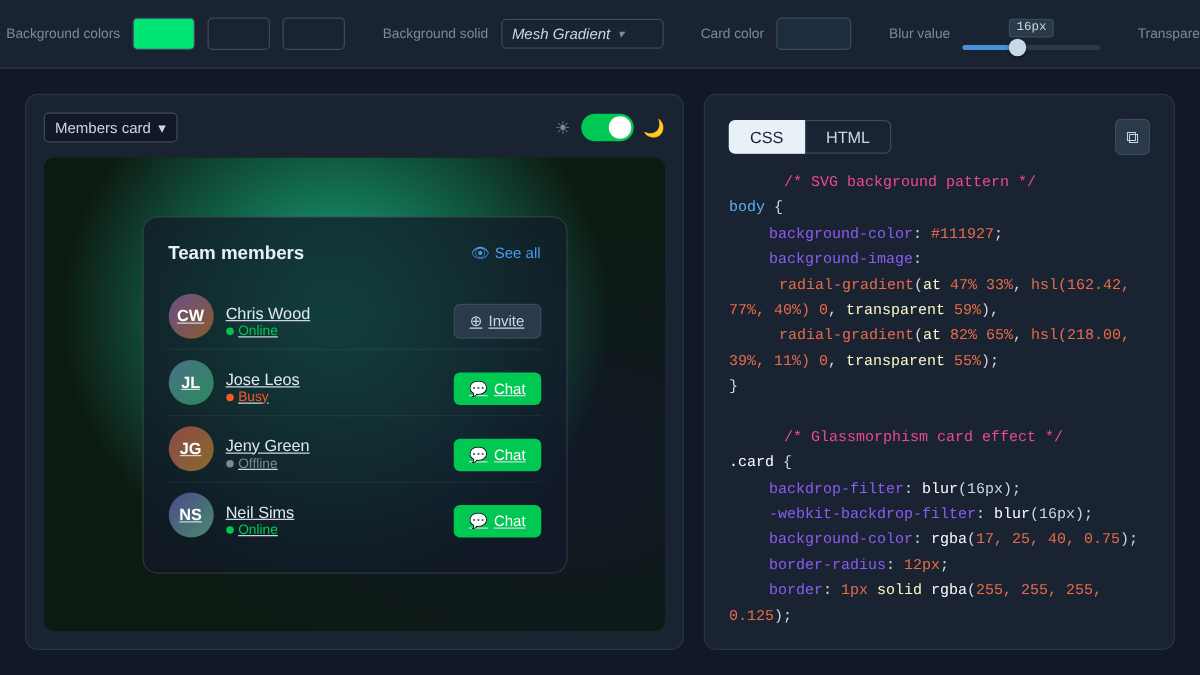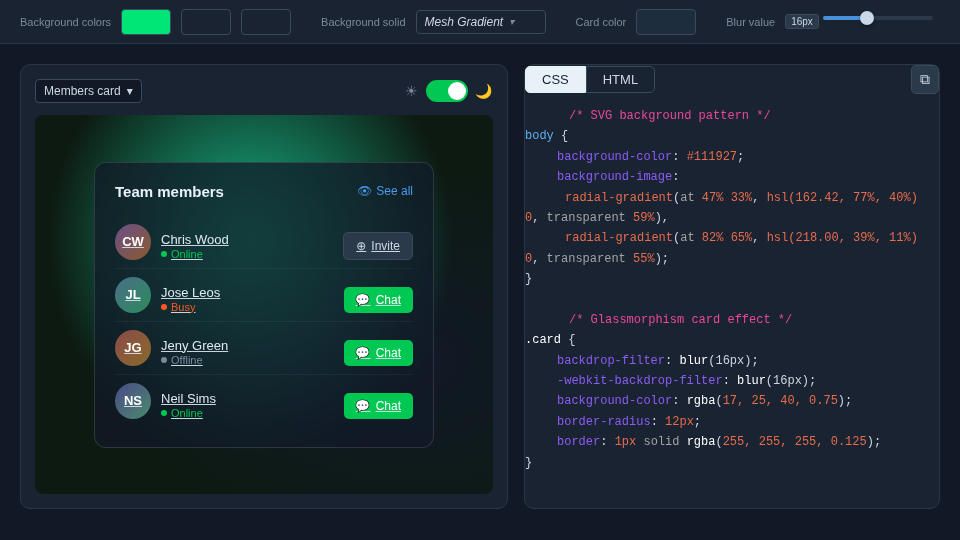--- a/index.html
+++ b/index.html
@@ -10,25 +10,25 @@
       font-size: 13px;
       width: 960px;
       height: 540px;
       overflow: hidden;
     }
 
     
     .toolbar {
       background-color: #1a2332;
       border-bottom: 1px solid #2a3545;
-      padding: 10px 20px;
+      padding: 10px 5px;
       display: flex;
       align-items: center;
       gap: 30px;
-      height: 44px;
+      height: 55px;
     }
     .toolbar-section {
       display: flex;
       align-items: center;
       gap: 10px;
     }
     .toolbar-label {
       font-size: 11px;
       color: #7a8a9a;
       white-space: nowrap;
@@ -64,23 +64,24 @@
       width: 60px;
       height: 26px;
       border-radius: 4px;
       border: 1px solid #3a4a5a;
       background: #1e2d3d;
       cursor: pointer;
     }
 
     .slider-section {
       display: flex;
-      flex-direction: row;
+      flex-direction: column;
       gap: 4px;
       position: relative;
+      font-family: Liberation Mono, monospace;
     }
     .slider-top {
       display: flex;
       justify-content: center;
     }
     .slider-badge {
       background: #2a3a4a;
       border: 1px solid #3a4a5a;
       color: #cdd6e0;
       font-size: 10px;
@@ -288,25 +289,25 @@
       color: #cdd6e0;
       border: 1px solid #3a4a5a;
     }
     .btn-chat {
       background: #00c853;
       color: #fff;
     }
 
     
     .right-panel {
-      width: 416px;
+      width: 377px;
       background: #1a2332;
       border-radius: 10px;
       border: 1px solid #2a3545;
-      padding: 0;
+      padding: 19px;
       display: flex;
       flex-direction: column;
     }
     .code-header {
       display: flex;
       align-items: center;
       justify-content: space-between;
       margin-bottom: 12px;
     }
     .code-tabs {
@@ -351,21 +352,21 @@
       color: #cdd6e0;
     }
     .code-block::-webkit-scrollbar { width: 4px; }
     .code-block::-webkit-scrollbar-thumb { background: #3a4a5a; border-radius: 2px; }
 
     .c-comment { color: #ec4899; margin-left: 44px; }
     .c-selector { color: #5ab0f0; }
     .c-property { color: #8b5cf6; }
     .c-string { color: #e86c4a; }
     .c-number { color: #e86c4a; }
-    .c-keyword { color: #a3a3a3; }
+    .c-keyword { color: #fef9c3; }
     .c-func { color: #ffffff; }
     .c-paren { color: #cdd6e0; }
     .indent2 { display: inline-block; width: 32px; }
   </style>
 </head>
 <body>
 
 <div class="toolbar">
   <div class="toolbar-section">
     <span class="toolbar-label">Background colors</span>

